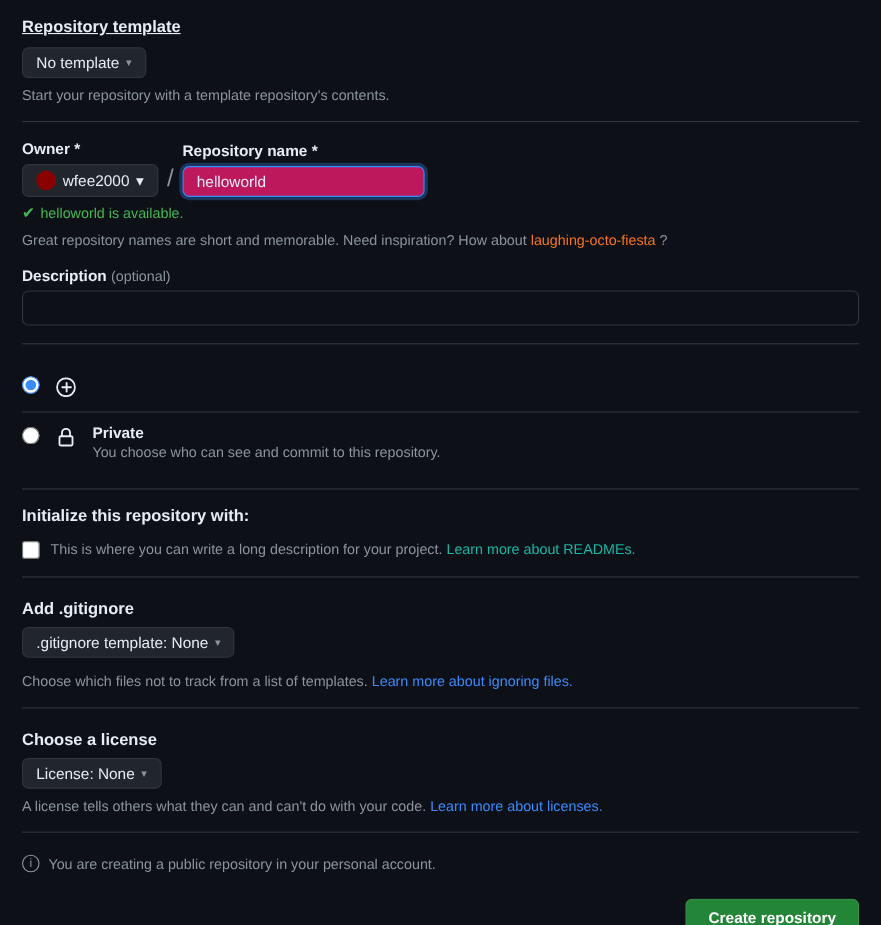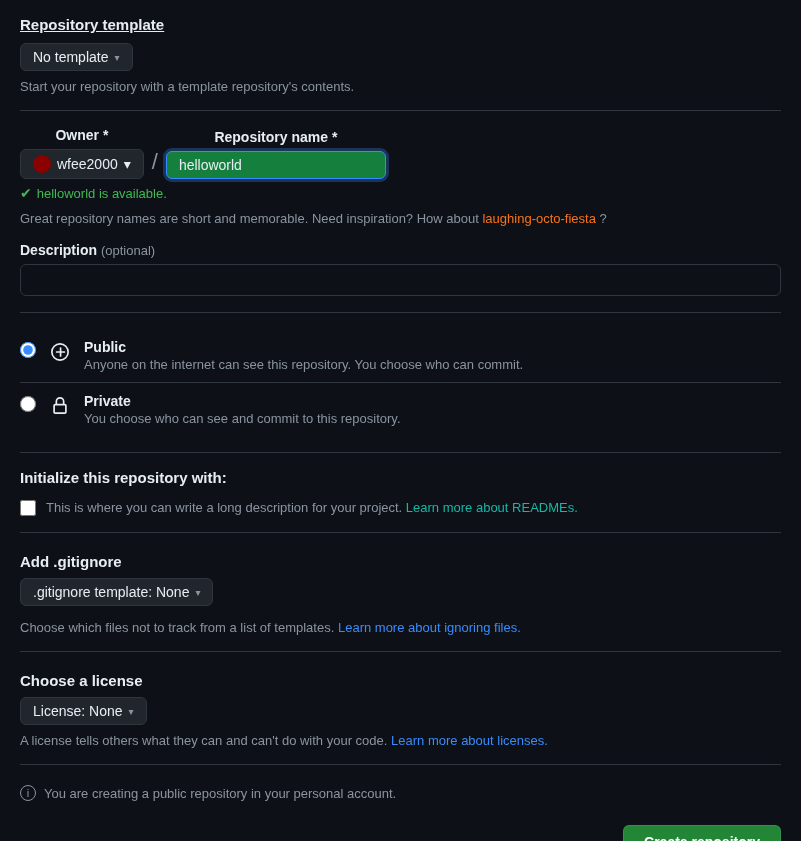--- a/index.html
+++ b/index.html
@@ -66,21 +66,20 @@
       display: flex;
       align-items: flex-end;
       gap: 8px;
       margin-top: 12px;
     }
 
     .field-group {
       display: flex;
       flex-direction: column;
       gap: 6px;
-      align-items: center;
     }
 
     .field-label {
       font-size: 14px;
       font-weight: 600;
       color: #e6edf3;
     }
 
     .field-label .required {
       color: #e6edf3;
@@ -107,21 +106,21 @@
       display: inline-block;
     }
 
     .slash {
       font-size: 22px;
       color: #8b949e;
       padding-bottom: 4px;
     }
 
     .repo-name-input {
-      background-color: #15803d;
+      background-color: #be185d;
       border: 1px solid #388bfd;
       border-radius: 6px;
       color: #e6edf3;
       padding: 5px 12px;
       font-size: 14px;
       width: 220px;
       outline: none;
       box-shadow: 0 0 0 3px rgba(56, 139, 253, 0.3);
     }
 
@@ -419,24 +418,20 @@
 <hr class="divider">
 
 <div class="visibility-section">
 
   <div class="radio-option">
     <input class="radio-input" type="radio" name="visibility" id="public" checked="" style="">
     <div class="visibility-icon">
       <svg width="18" height="18" viewBox="0 0 16 16">
         <path d="M8 0a8 8 0 1 1 0 16A8 8 0 0 1 8 0ZM1.5 8a6.5 6.5 0 1 0 13 0 6.5 6.5 0 0 0-13 0Zm7-4.25a.75.75 0 0 1 .75.75v2.75h2.75a.75.75 0 0 1 0 1.5H9.25v2.75a.75.75 0 0 1-1.5 0V8.75H5a.75.75 0 0 1 0-1.5h2.75V4.5a.75.75 0 0 1 .75-.75Z" fill="#e6edf3"></path>
       </svg>
-    </div>
-    <div class="radio-content">
-      <div class="radio-title">Public</div>
-      <div class="radio-desc">Anyone on the internet can see this repository. You choose who can commit.</div>
     </div>
   </div>
 
   <div class="radio-option">
     <input class="radio-input" type="radio" name="visibility" id="private" style="">
     <div class="visibility-icon">
       <svg width="18" height="18" viewBox="0 0 16 16">
         <path d="M4 4a4 4 0 0 1 8 0v2h.25c.966 0 1.75.784 1.75 1.75v5.5A1.75 1.75 0 0 1 12.25 15h-8.5A1.75 1.75 0 0 1 2 13.25v-5.5C2 6.784 2.784 6 3.75 6H4Zm8.25 3.5h-8.5a.25.25 0 0 0-.25.25v5.5c0 .138.112.25.25.25h8.5a.25.25 0 0 0 .25-.25v-5.5a.25.25 0 0 0-.25-.25ZM10.5 6V4a2.5 2.5 0 0 0-5 0v2Z" fill="#e6edf3"></path>
       </svg>
     </div>

